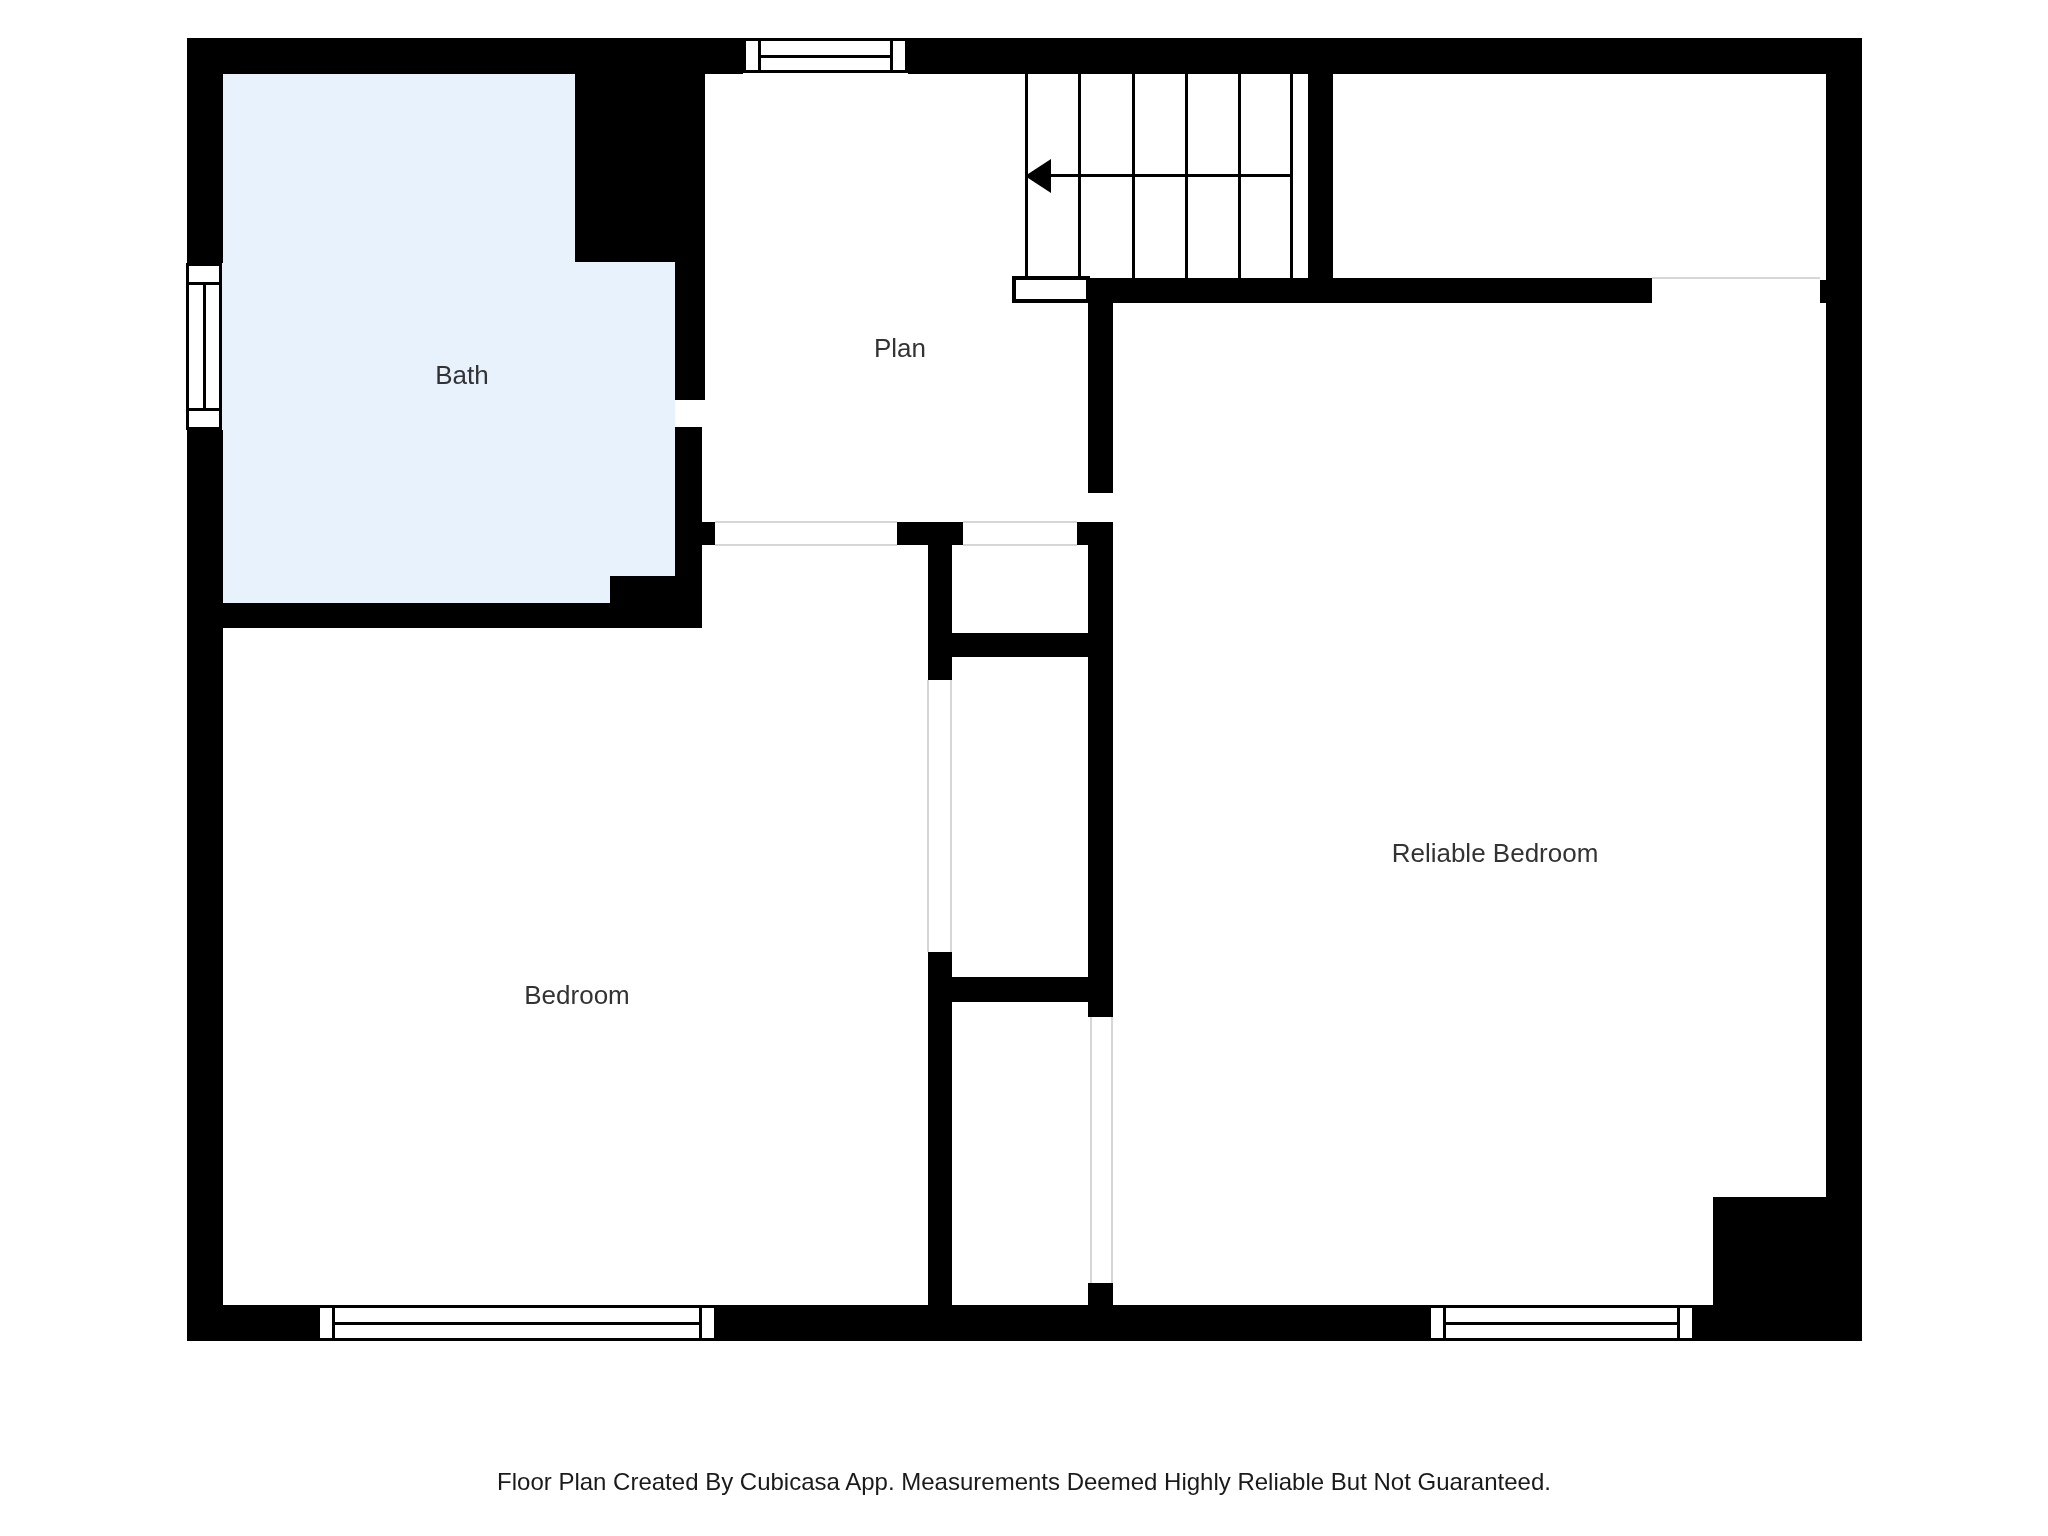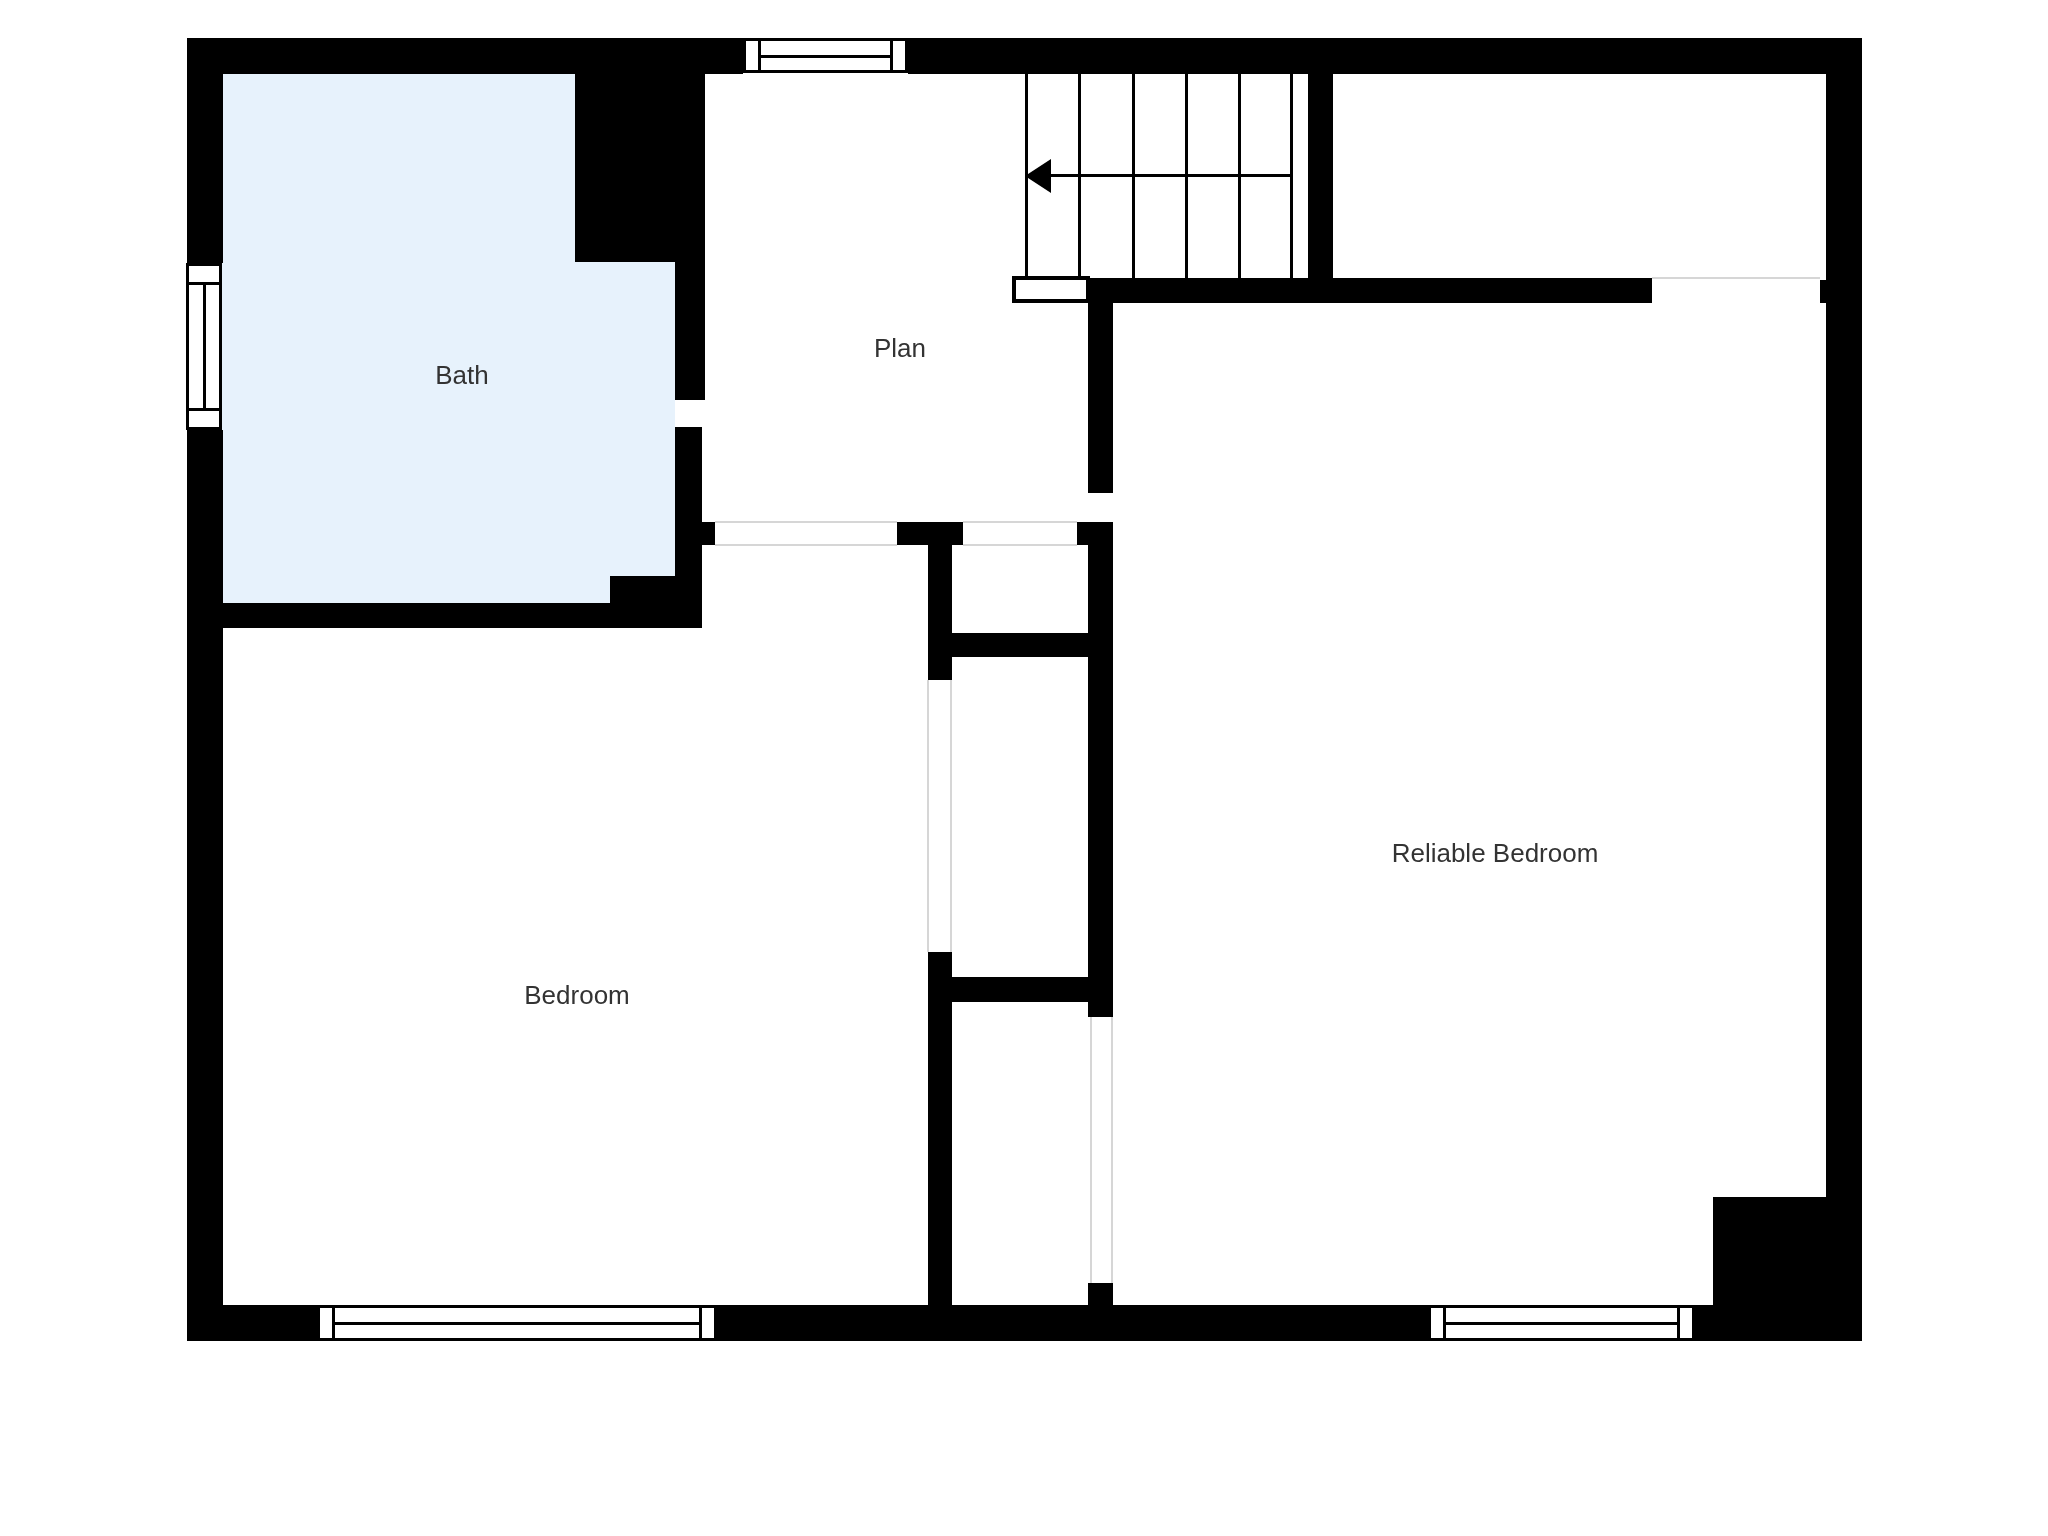--- a/index.html
+++ b/index.html
@@ -138,14 +138,15 @@
     <div id="stair-arrow-head"></div>
   </div>
 
   <div class="door-leaf" style="left:1012px; top:276px; width:78px; height:27px;"></div>
 
   <div class="room-label" style="left: 462px; top: 375px; color: rgb(51, 51, 51);">Bath</div>
   <div class="room-label" style="left: 900px; top: 348px; color: rgb(51, 51, 51);">Plan</div>
   <div class="room-label" style="left: 577px; top: 995px; color: rgb(51, 51, 51);">Bedroom</div>
   <div class="room-label" style="left: 1495px; top: 853px; color: rgb(51, 51, 51);">Reliable Bedroom</div>
 
+  <div id="caption" style="color: rgb(26, 26, 26);">Floor Plan Created By Cubicasa App. Measurements Deemed Highly Reliable But Not Guaranteed.</div>
 
 </div>
 
 </body></html>

